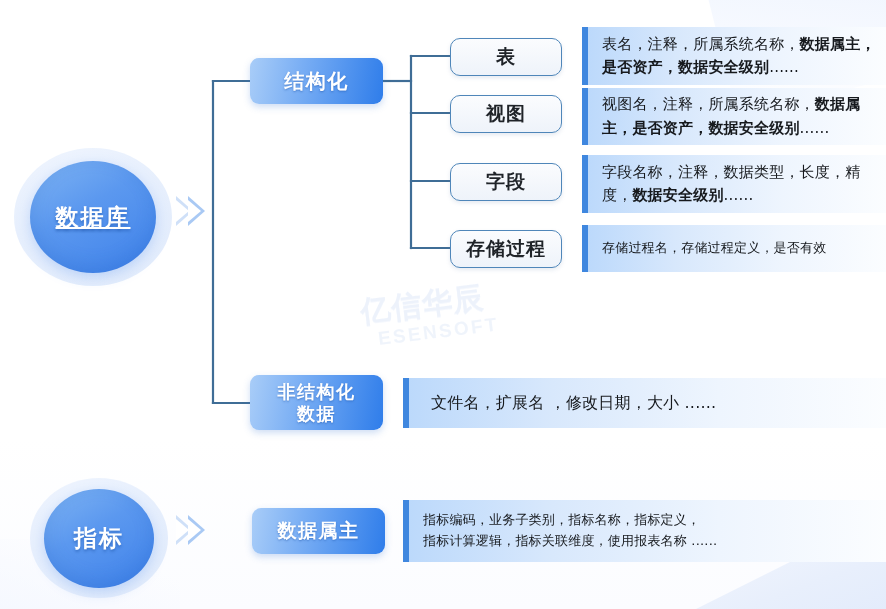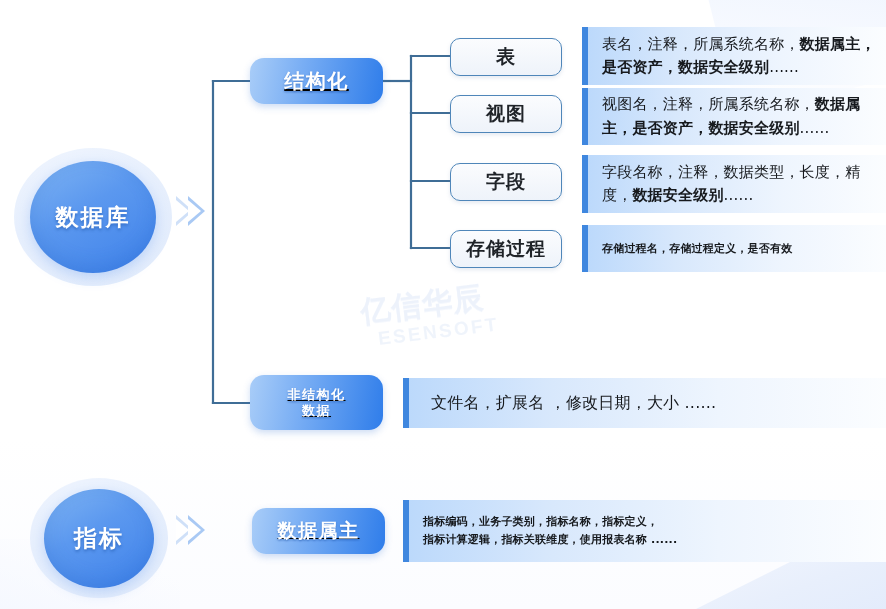--- a/index.html
+++ b/index.html
@@ -101,26 +101,25 @@
   }
   .chev.c1{border-left-color:#cfe0f8;}
   .chev.c2{border-left-color:#a9c9f4;}
 
   
   .lines{position:absolute;left:0;top:0;width:886px;height:609px;pointer-events:none;}
 
   
   .pill{
     position:absolute;
-    border-radius:14px;
+    border-radius:9px;
     background:linear-gradient(100deg,#a9cdf8 0%,#79aef4 38%,#2f7dea 100%);
     box-shadow:0 3px 7px rgba(60,120,210,.25);
     display:flex;align-items:center;justify-content:center;
     text-align:center;
-    text-decoration:underline;
   }
   .pill span{
     color:#ffffff;font-weight:bold;
     font-family:"DejaVu Sans",sans-serif;
     text-shadow:0 1px 2px rgba(25,80,165,.5);
     letter-spacing:1.5px;
     line-height:1.22;
   }
 
   
@@ -148,21 +147,21 @@
   }
   .panel .ptext{
     padding:0 10px 0 14px;
     font-size:15px;line-height:1.55;
     color:#16191d;
     font-family:"DejaVu Sans",sans-serif;
     letter-spacing:.2px;
   }
   .panel .ptext b{font-weight:bold;}
   .panel.wide .ptext{font-size:16px;}
-  .panel.small .ptext{font-size:11px;line-height:1.6;font-weight:bold;}
+  .panel.small .ptext{font-size:13px;line-height:1.6;}
 </style>
 </head>
 <body>
 
 <div id="stage">
 
   <div class="corner-tr"></div>
   <div class="corner-br"></div>
   <div class="corner-bl"></div>
 
@@ -183,21 +182,21 @@
   </svg>
 
   <div class="watermark">
     <div class="wm-cn">亿信华辰</div>
     <div class="wm-en">ESENSOFT</div>
   </div>
 
   <div class="circle-wrap" style="left:14px;top:148px;width:160px;height:140px;">
     <div class="circle-halo" style="width:158px;height:138px;"></div>
     <div class="circle-core" style="left:16px;top:13px;width:126px;height:112px;">
-      <span style="font-size:23px;">数据库</span>
+      <span style="font-size:23px;text-decoration:underline;">数据库</span>
     </div>
   </div>
 
   <div class="chevrons" style="left:176px;top:196px;">
     <div class="chev c1"></div>
     <div class="chev c2"></div>
   </div>
 
   <div class="pill" style="left:250px;top:58px;width:133px;height:46px;">
     <span style="font-size:20px;">结构化</span>
@@ -234,21 +233,21 @@
     </div>
   </div>
 
   <div class="panel small" style="left:582px;top:225px;width:304px;height:47px;">
     <div class="ptext">
       <span>存储过程名，存储过程定义，是否有效</span>
     </div>
   </div>
 
   <div class="pill" style="left:250px;top:375px;width:133px;height:55px;">
-    <span style="font-size:13px;">
+    <span style="font-size:18px;">
       <span>非结构化</span><br>
       <span>数据</span>
     </span>
   </div>
 
   <div class="panel wide" style="left:403px;top:378px;width:483px;height:50px;">
     <div class="ptext" style="padding-left:22px;">
       <span>文件名，扩展名 ，修改日期，大小 ......</span>
     </div>
   </div>

